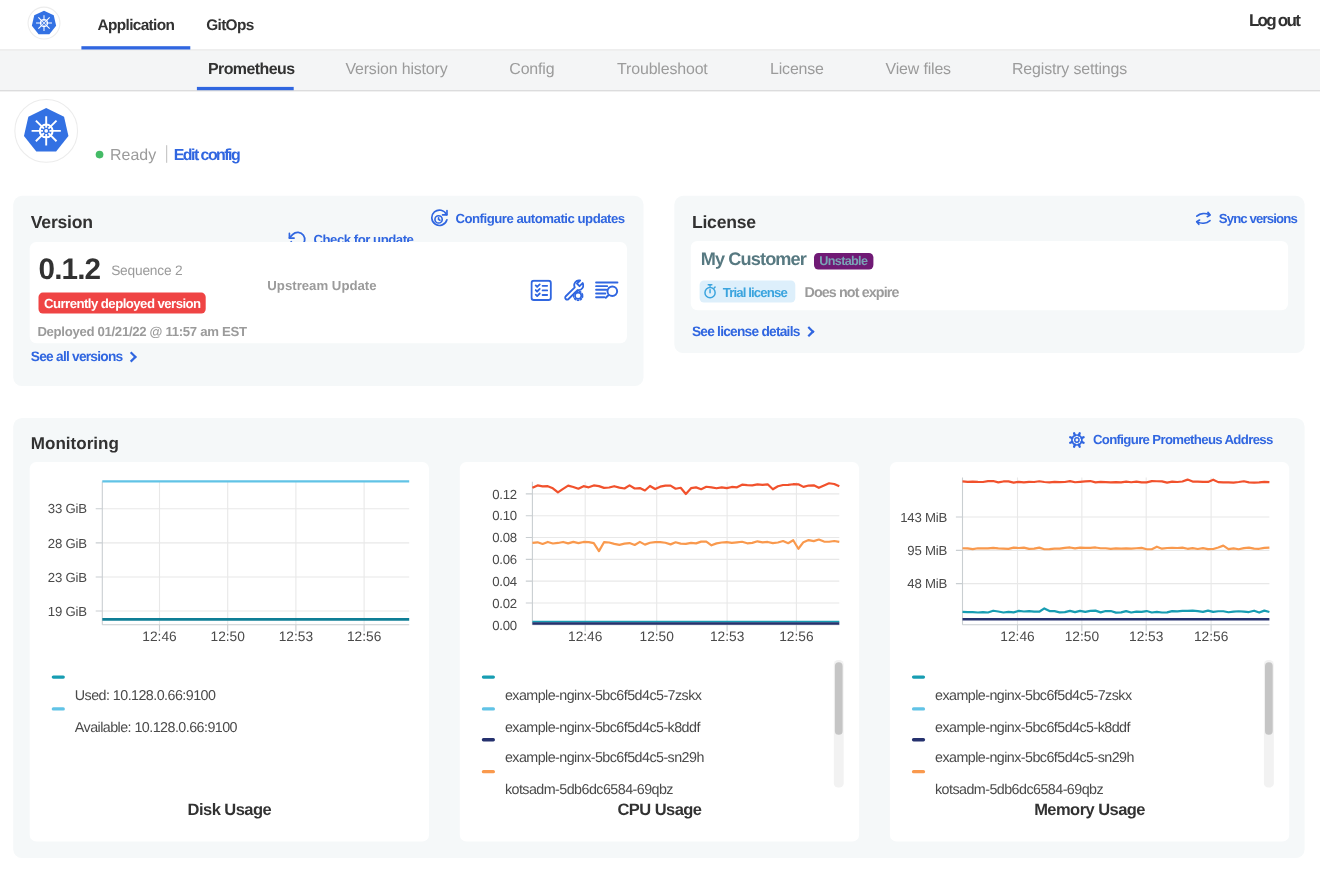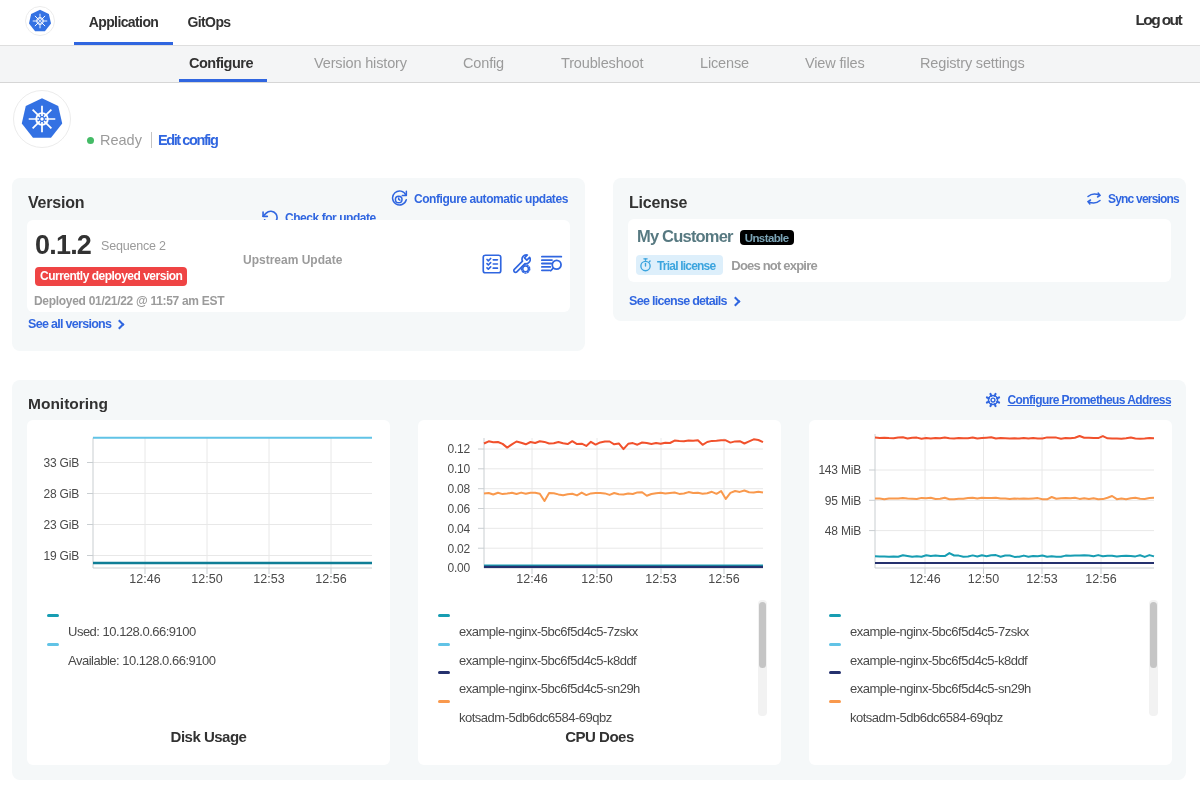--- a/index.html
+++ b/index.html
@@ -1,17 +1,17 @@
 <!DOCTYPE html>
 <html><head>
 <meta charset="utf-8">
 <style>
 * { margin:0; padding:0; box-sizing:border-box; }
 body { font-family: "Liberation Sans", sans-serif; background:#fff; }
-.page { position:relative; width:1200px; height:796px; overflow:hidden; background:#fff;border-radius:16px; }
+.page { position:relative; width:1200px; height:796px; overflow:hidden; background:#fff; }
 .abs { position:absolute; }
 .header { position:absolute; top:0; left:0; width:1200px; height:46px; background:#fff; border-bottom:1px solid #dedede; }
 .logo-circle { position:absolute; left:25px; top:6px; width:30px; height:30px; border-radius:50%; border:1px solid #ececec; background:#fff; display:flex; align-items:center; justify-content:center; }
 .navtab { position:absolute; top:0; height:45px; line-height:44px; text-align:center; font-size:14px; font-weight:700; color:#323232; letter-spacing:-0.6px; }
 .navtab.active::after { content:""; position:absolute; left:0; right:0; bottom:0; height:3px; background:#3066e0; }
 .addbtn { position:absolute; left:974px; top:4px; width:146px; height:29px; line-height:27px; text-align:center; border:1.5px solid #3066e0; color:#3066e0; border-radius:15px; font-size:12.5px; font-weight:700; letter-spacing:-0.6px; background:#fff; }
 .logout { position:absolute; right:19px; top:11px; font-size:15.5px; font-weight:600; color:#323232; letter-spacing:-1.6px; }
 .subnav { position:absolute; top:46px; left:0; width:1200px; height:37px; background:#f4f5f6; border-bottom:1px solid #d6d6d6; }
 .subitem { position:absolute; top:0; height:35px; line-height:34px; font-size:14.5px; font-weight:400; color:#9b9b9b; white-space:nowrap; letter-spacing:-0.15px; }
 .subitem.active { color:#323232; font-weight:700; letter-spacing:-0.5px; }
@@ -48,21 +48,21 @@
           <line x1="45.1" y1="48.1" x2="27.4" y2="30.4" stroke="#fff" stroke-width="4.2"></line>
           <circle cx="50" cy="53" r="14" fill="none" stroke="#fff" stroke-width="4.5"></circle>
           <circle cx="50" cy="53" r="4" fill="#fff"></circle>
         </svg>
       </div>
     <div class="navtab active" style="left:74px; width:99px;">Application</div>
     <div class="navtab" style="left:186px; width:46px;">GitOps</div>
     <div class="logout">Log out</div>
   </div>
   <div class="subnav">
-    <div class="subitem active" style="left:189px;">Configure</div>
+    <div class="subitem active" style="left:189px;">Prometheus</div>
     <div class="subitem" style="left:314px;">Version history</div>
     <div class="subitem" style="left:463px;">Config</div>
     <div class="subitem" style="left:561px;">Troubleshoot</div>
     <div class="subitem" style="left:700px;">License</div>
     <div class="subitem" style="left:805px;">View files</div>
     <div class="subitem" style="left:920px;">Registry settings</div>
     <div class="subul" style="left:179px; width:88px;"></div>
   </div>
   <div class="appicon">
       <svg width="44" height="44" viewBox="0 0 100 106">
@@ -134,33 +134,33 @@
   <div class="icon-link" style="left:1086px; top:191px;">
       <svg width="16" height="15" viewBox="0 0 20 18" fill="none" stroke="#3066e0" stroke-width="1.9" stroke-linecap="round" stroke-linejoin="round">
         <path d="M2.5 6.5 C 6.5 3, 12.5 2.7, 17 5"></path>
         <polyline points="15.2,2.2 17.6,5.2 14.4,7.1"></polyline>
         <path d="M17.5 11.5 C 13.5 15, 7.5 15.3, 3 13"></path>
         <polyline points="4.8,15.8 2.4,12.8 5.6,10.9"></polyline>
       </svg>
       <span style="letter-spacing:-0.8px;">Sync versions</span>
     </div>
   <div class="whitebox" style="left:628px; top:219px; width:543px; height:63px;"></div>
-  <div class="abs" style="left:637px; top:227px; font-size:16.5px; font-weight:700; color:#577981; letter-spacing:-0.8px;">My Customer<span style="display:inline-block;background:#000000;color:#7aa3b5;font-size:11.5px;font-weight:600;border-radius:4px;padding:1.5px 5px;margin-left:7px;vertical-align:0.5px;letter-spacing:-0.6px;">Unstable</span></div>
+  <div class="abs" style="left:637px; top:227px; font-size:16.5px; font-weight:700; color:#577981; letter-spacing:-0.8px;">My Customer<span style="display:inline-block;background:#701a75;color:#7aa3b5;font-size:11.5px;font-weight:600;border-radius:4px;padding:1.5px 5px;margin-left:7px;vertical-align:0.5px;letter-spacing:-0.6px;">Unstable</span></div>
   <div class="abs" style="left:636px; top:255px;"><span style="display:inline-block;background:#ddeffb;color:#3ba4de;font-size:12px;font-weight:700;border-radius:4px;padding:2.5px 8px 2.5px 3px;letter-spacing:-0.8px;"><svg width="13" height="14" viewBox="0 0 24 26" fill="none" stroke="#3ba4de" stroke-width="2.5" stroke-linecap="round" style="vertical-align:-2px; margin-right:5px;">
           <circle cx="12" cy="15" r="8.6"></circle>
           <line x1="12" y1="15" x2="12" y2="10"></line>
           <line x1="9" y1="1.6" x2="15" y2="1.6"></line>
           <line x1="12" y1="1.6" x2="12" y2="4.2"></line>
           <line x1="20.5" y1="5.5" x2="19" y2="7.2"></line>
         </svg>Trial license</span><span style="font-size:13px;font-weight:600;color:#9b9b9b;margin-left:8px;letter-spacing:-0.8px;">Does not expire</span></div>
   <div class="seelink" style="left:629px; top:294px;">See license details<span class="chev"></span></div>
 
   <div class="panel" style="left:12px; top:380px; width:1174px; height:400px;"></div>
   <div class="panel-h" style="left:28px; top:395px; font-size:15.5px; letter-spacing:0;">Monitoring</div>
-  <div class="icon-link" style="right:29px; top:391px;text-decoration:underline;">
+  <div class="icon-link" style="right:43px; top:391px;">
       <svg width="18" height="18" viewBox="0 0 24 24" fill="none" stroke="#3066e0" stroke-linecap="round">
         <circle cx="12" cy="12" r="6.1" stroke-width="2"></circle>
         <circle cx="12" cy="12" r="2.6" stroke-width="1.8"></circle>
         <line x1="17.5" y1="14.3" x2="20.1" y2="15.4" stroke-width="2.8"></line>
         <line x1="14.3" y1="17.5" x2="15.4" y2="20.1" stroke-width="2.8"></line>
         <line x1="9.7" y1="17.5" x2="8.6" y2="20.1" stroke-width="2.8"></line>
         <line x1="6.5" y1="14.3" x2="3.9" y2="15.4" stroke-width="2.8"></line>
         <line x1="6.5" y1="9.7" x2="3.9" y2="8.6" stroke-width="2.8"></line>
         <line x1="9.7" y1="6.5" x2="8.6" y2="3.9" stroke-width="2.8"></line>
         <line x1="14.3" y1="6.5" x2="15.4" y2="3.9" stroke-width="2.8"></line>
@@ -249,21 +249,21 @@
       <div class="legend-dash" style="left:20px; top:194px; background:#179db2;"></div>
 <div class="legend-item" style="left:41px; top:187px;">example-nginx-5bc6f5d4c5-7zskx</div>
 <div class="legend-dash" style="left:20px; top:222.5px; background:#61c3e6;"></div>
 <div class="legend-item" style="left:41px; top:215.5px;">example-nginx-5bc6f5d4c5-k8ddf</div>
 <div class="legend-dash" style="left:20px; top:251.0px; background:#25316e;"></div>
 <div class="legend-item" style="left:41px; top:244.0px;">example-nginx-5bc6f5d4c5-sn29h</div>
 <div class="legend-dash" style="left:20px; top:279.5px; background:#f9994d;"></div>
 <div class="legend-item" style="left:41px; top:272.5px;">kotsadm-5db6dc6584-69qbz</div>
       <div style="position:absolute; left:340px; top:180px; width:9px; height:116px; background:#f2f2f2; border-radius:4px;"></div>
 <div style="position:absolute; left:341px; top:182px; width:7px; height:66px; background:#c5c5c5; border-radius:3.5px;"></div>
-      <div class="ctitle">CPU Does</div>
+      <div class="ctitle">CPU Usage</div>
     </div>
   <div class="card" style="left:809px;">
       <svg width="363" height="172" style="position:absolute; top:0; left:0;" font-family="Liberation Sans, sans-serif">
 <line x1="66" y1="50" x2="345" y2="50" stroke="#e8e8e8" stroke-width="1"></line>
 <line x1="60" y1="50" x2="66" y2="50" stroke="#c9ced1" stroke-width="1"></line>
 <line x1="66" y1="80.3" x2="345" y2="80.3" stroke="#e8e8e8" stroke-width="1"></line>
 <line x1="60" y1="80.3" x2="66" y2="80.3" stroke="#c9ced1" stroke-width="1"></line>
 <line x1="66" y1="110.6" x2="345" y2="110.6" stroke="#e8e8e8" stroke-width="1"></line>
 <line x1="60" y1="110.6" x2="66" y2="110.6" stroke="#c9ced1" stroke-width="1"></line>
 <line x1="116" y1="14" x2="116" y2="148" stroke="#e8e8e8" stroke-width="1"></line>
@@ -291,14 +291,15 @@
       <div class="legend-dash" style="left:20px; top:194px; background:#179db2;"></div>
 <div class="legend-item" style="left:41px; top:187px;">example-nginx-5bc6f5d4c5-7zskx</div>
 <div class="legend-dash" style="left:20px; top:222.5px; background:#61c3e6;"></div>
 <div class="legend-item" style="left:41px; top:215.5px;">example-nginx-5bc6f5d4c5-k8ddf</div>
 <div class="legend-dash" style="left:20px; top:251.0px; background:#25316e;"></div>
 <div class="legend-item" style="left:41px; top:244.0px;">example-nginx-5bc6f5d4c5-sn29h</div>
 <div class="legend-dash" style="left:20px; top:279.5px; background:#f9994d;"></div>
 <div class="legend-item" style="left:41px; top:272.5px;">kotsadm-5db6dc6584-69qbz</div>
       <div style="position:absolute; left:340px; top:180px; width:9px; height:116px; background:#f2f2f2; border-radius:4px;"></div>
 <div style="position:absolute; left:341px; top:182px; width:7px; height:66px; background:#c5c5c5; border-radius:3.5px;"></div>
+      <div class="ctitle">Memory Usage</div>
     </div>
 </div>
 
 </body></html>

